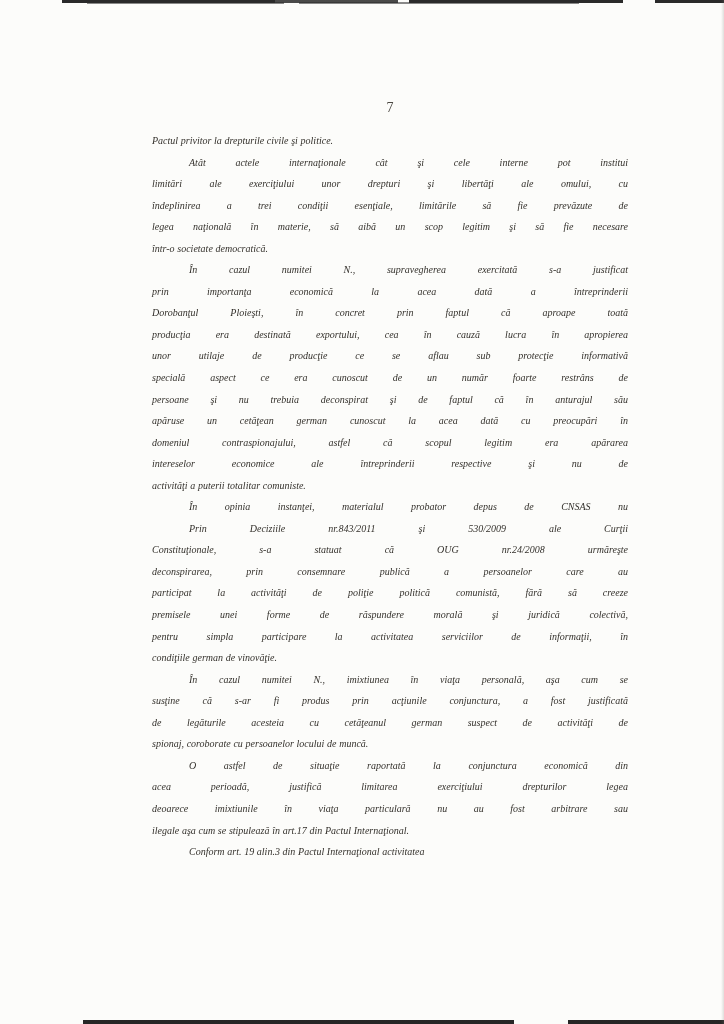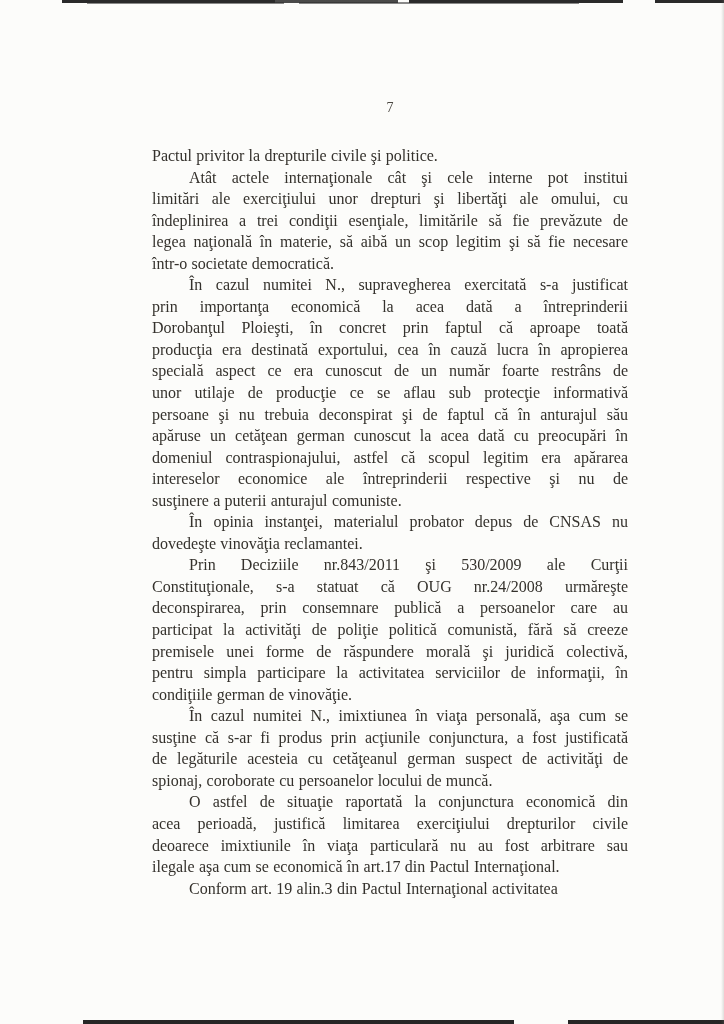--- a/index.html
+++ b/index.html
@@ -59,25 +59,26 @@
   }
   .page-number {
     position: absolute;
     top: 100px; left: 152px; width: 476px;
     text-align: center;
     font-size: 14px;
     color: var(--muted-ink);
   }
   .text-block {
     position: absolute;
-    top: 145px; left: 152px; width: 476px;
-    font-size: 16px;
+    top: 130px; left: 152px; width: 476px;
+    font-size: 10px;
     line-height: 21.55px;
     color: var(--ink);
     text-rendering: optimizeLegibility;
+    font-style: italic;
   }
   .paragraph { margin: 0; }
   .line {
     white-space: normal;
     text-align: justify;
     text-align-last: justify;
     word-spacing: 0.02em;
   }
   .line.last { text-align-last: left; }
   .line.indent { text-indent: 37px; }
@@ -101,50 +102,49 @@
         <div class="line">limitări ale exerciţiului unor drepturi şi libertăţi ale omului, cu</div>
         <div class="line">îndeplinirea a trei condiţii esenţiale, limitările să fie prevăzute de</div>
         <div class="line">legea naţională în materie, să aibă un scop legitim şi să fie necesare</div>
         <div class="line last">într-o societate democratică.</div>
       </div>
       <div class="paragraph">
         <div class="line indent">În cazul numitei N., supravegherea exercitată s-a justificat</div>
         <div class="line">prin importanţa economică la acea dată a întreprinderii</div>
         <div class="line">Dorobanţul Ploieşti, în concret prin faptul că aproape toată</div>
         <div class="line">producţia era destinată exportului, cea în cauză lucra în apropierea</div>
+        <div class="line">unor utilaje de producţie ce se aflau sub protecţie informativă</div>
         <div class="line">specială aspect ce era cunoscut de un număr foarte restrâns de</div>
-        <div class="line">unor utilaje de producţie ce se aflau sub protecţie informativă</div>
         <div class="line">persoane şi nu trebuia deconspirat şi de faptul că în anturajul său</div>
         <div class="line">apăruse un cetăţean german cunoscut la acea dată cu preocupări în</div>
         <div class="line">domeniul contraspionajului, astfel că scopul legitim era apărarea</div>
         <div class="line">intereselor economice ale întreprinderii respective şi nu de</div>
-        <div class="line last">susţinere a puterii anturajul comuniste.</div>
+        <div class="line last">activităţi a puterii totalitar comuniste.</div>
       </div>
       <div class="paragraph">
         <div class="line indent">În opinia instanţei, materialul probator depus de CNSAS nu</div>
-        <div class="line last">dovedeşte  vinovăţia reclamantei.</div>
       </div>
       <div class="paragraph">
         <div class="line indent">Prin Deciziile nr.843/2011 şi 530/2009 ale Curţii</div>
         <div class="line">Constituţionale, s-a statuat că OUG nr.24/2008 urmăreşte</div>
         <div class="line">deconspirarea, prin consemnare publică a persoanelor care au</div>
         <div class="line">participat la activităţi de poliţie politică comunistă, fără să creeze</div>
         <div class="line">premisele unei forme de răspundere morală şi juridică colectivă,</div>
         <div class="line">pentru simpla participare la activitatea serviciilor de informaţii, în</div>
         <div class="line last">condiţiile german de vinovăţie.</div>
       </div>
       <div class="paragraph">
         <div class="line indent">În cazul numitei N., imixtiunea în viaţa personală, aşa cum se</div>
         <div class="line">susţine că s-ar fi produs prin acţiunile conjunctura, a fost justificată</div>
         <div class="line">de legăturile acesteia cu cetăţeanul german suspect de activităţi de</div>
         <div class="line last">spionaj, coroborate cu persoanelor locului de muncă.</div>
       </div>
       <div class="paragraph">
         <div class="line indent">O astfel de situaţie raportată la conjunctura economică din</div>
-        <div class="line">acea perioadă, justifică limitarea exerciţiului drepturilor civile</div>
+        <div class="line">acea perioadă, justifică limitarea exerciţiului drepturilor legea</div>
         <div class="line">deoarece imixtiunile în viaţa particulară nu au fost arbitrare sau</div>
-        <div class="line last">ilegale aşa cum se economică în art.17 din Pactul Internaţional.</div>
+        <div class="line last">ilegale aşa cum se stipulează în art.17 din Pactul Internaţional.</div>
       </div>
       <div class="paragraph">
         <div class="line last indent">Conform art. 19 alin.3 din Pactul Internaţional activitatea</div>
       </div>
     </div>
 </div>
 
 </body></html>

